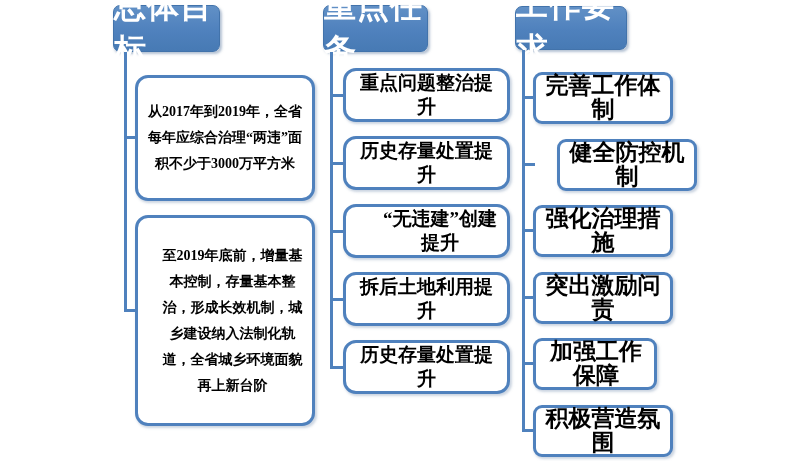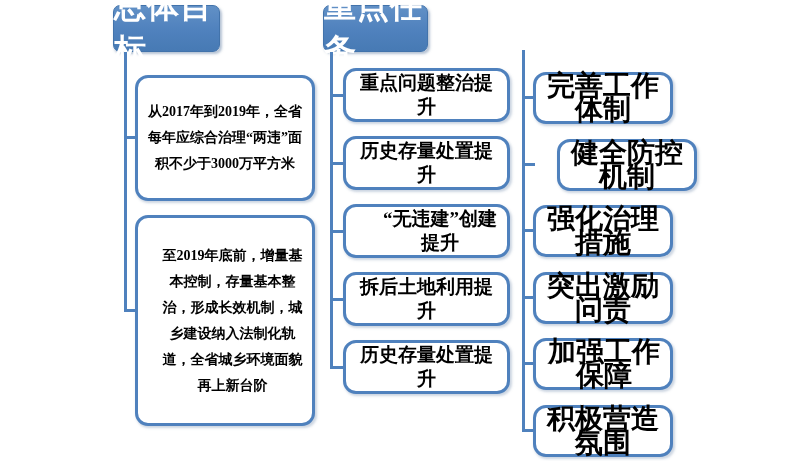--- a/index.html
+++ b/index.html
@@ -18,46 +18,47 @@
   #h2{left:323px;top:5px;width:105px;height:47px;}
   #h3{left:515px;top:6px;width:112px;height:44px;}
   .box{
     position:absolute;display:flex;align-items:center;justify-content:center;
     text-align:center;background:#ffffff;border:3px solid #4f81bd;border-radius:13px;
     font-weight:bold;color:#000000;box-sizing:border-box;padding:3px 5px;
     box-shadow:1.5px 2px 2.5px rgba(110,135,170,.35);
   }
   .big{font-size:14px;line-height:26px;}
   .mid{font-size:19px;line-height:24px;}
-  .sml{font-size:28px;line-height:24px;}
+  .sml{font-size:23px;line-height:24px;border-radius:9px;}
   
   #b10{left:135px;top:75px;width:180px;height:126px;}
   #b11{left:135px;top:215px;width:180px;height:211px;padding-left:20px;}
   
   #b20{left:343px;top:68px;width:167px;height:54px;}
   #b21{left:343px;top:136px;width:167px;height:54px;}
   #b22{left:343px;top:204px;width:167px;height:54px;padding-left:32px;}
   #b23{left:343px;top:272px;width:167px;height:54px;}
   #b24{left:343px;top:340px;width:167px;height:54px;}
   
   #b30{left:533px;top:72px;width:140px;height:52px;}
   #b31{left:557px;top:139px;width:140px;height:52px;}
   #b32{left:533px;top:205px;width:140px;height:52px;}
   #b33{left:533px;top:272px;width:140px;height:52px;}
-  #b34{left:533px;top:338px;width:140px;height:52px;padding-left:7px;}
+  #b34{left:533px;top:338px;width:124px;height:52px;padding-left:7px;}
   #b35{left:533px;top:405px;width:140px;height:52px;}
   .line{position:absolute;background:#4f81bd;}
 </style>
 </head>
 <body>
 
 <div class="canvas">
 
   <div id="h1" class="hdr">总体目标</div>
   <div id="h2" class="hdr">重点任务</div>
+  <div id="h3" class="hdr">工作要求</div>
 
   <div class="line" style="left:124px;top:52px;width:3px;height:260px;"></div>
   <div class="line" style="left:124px;top:136px;width:13px;height:3px;"></div>
   <div class="line" style="left:124px;top:309px;width:13px;height:3px;"></div>
 
   <div class="line" style="left:330px;top:52px;width:3px;height:316px;"></div>
   <div class="line" style="left:330px;top:94px;width:15px;height:3px;"></div>
   <div class="line" style="left:330px;top:162px;width:15px;height:3px;"></div>
   <div class="line" style="left:330px;top:230px;width:15px;height:3px;"></div>
   <div class="line" style="left:330px;top:298px;width:15px;height:3px;"></div>

